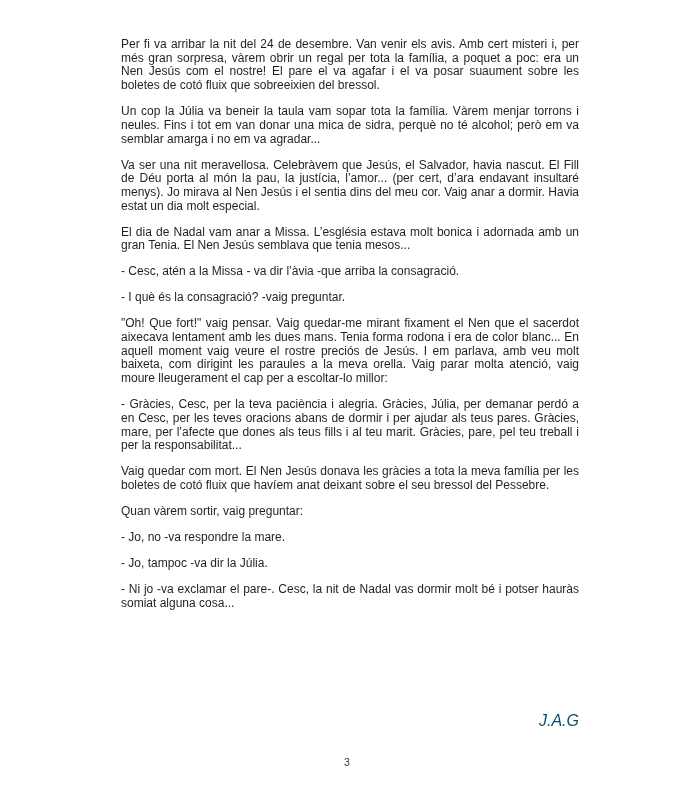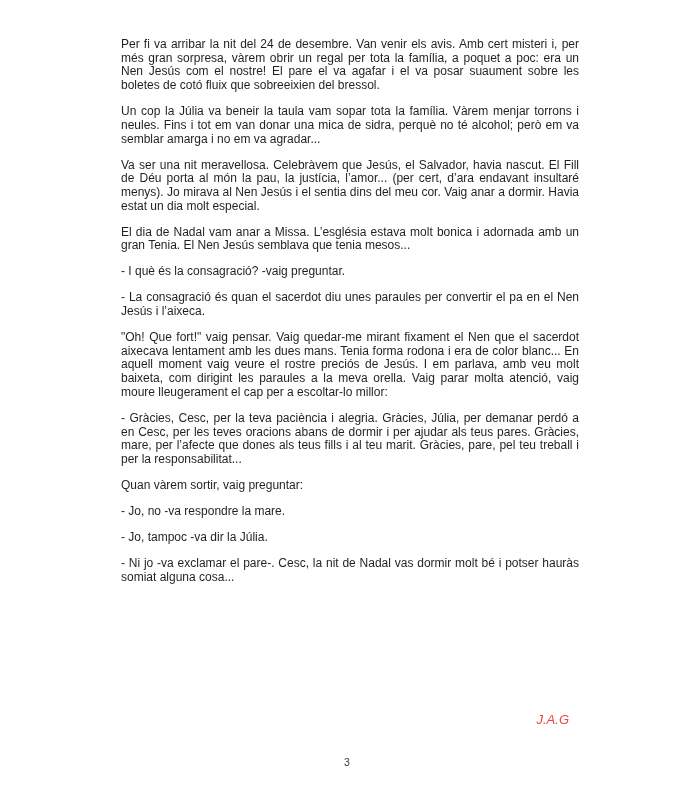--- a/index.html
+++ b/index.html
@@ -25,26 +25,26 @@
     line-height: 13.7px;
     text-align: justify;
     text-justify: inter-word;
   }
   .text-block p {
     margin: 0 0 12.3px 0;
   }
   .signature {
     position: absolute;
     top: 712px;
-    left: 111px;
+    left: 121px;
     width: 458px;
     text-align: right;
     font-style: italic;
-    font-size: 13px;
-    color: #ef4444;
+    font-size: 16px;
+    color: #0c4a6e;
   }
   .page-number {
     position: absolute;
     top: 756px;
     left: 0;
     width: 694px;
     text-align: center;
     font-size: 10.5px;
     color: #3c3c3c;
   }
@@ -52,24 +52,25 @@
 </head>
 <body>
 
 <div class="page">
 
   <div class="text-block">
     <p>Per fi va arribar la nit del 24 de desembre. Van venir els avis. Amb cert misteri i, per més gran sorpresa, vàrem obrir un regal per tota la família, a poquet a poc: era un Nen Jesús com el nostre! El pare el va agafar i el va posar suaument sobre les boletes de cotó fluix que sobreeixien del bressol.</p>
     <p>Un cop la Júlia va beneir la taula vam sopar tota la família. Vàrem menjar torrons i neules. Fins i tot em van donar una mica de sidra, perquè no té alcohol; però em va semblar amarga i no em va agradar...</p>
     <p>Va ser una nit meravellosa. Celebràvem que Jesús, el Salvador, havia nascut. El Fill de Déu porta al món la pau, la justícia, l’amor... (per cert, d’ara endavant insultaré menys). Jo mirava al Nen Jesús i el sentia dins del meu cor. Vaig anar a dormir. Havia estat un dia molt especial.</p>
     <p>El dia de Nadal vam anar a Missa. L’església estava molt bonica i adornada amb un gran Tenia. El Nen Jesús semblava que tenia mesos...</p>
+    <p>- Cesc, atén a la Missa - va dir l’àvia -que arriba la consagració.</p>
     <p>- I què és la consagració? -vaig preguntar.</p>
-    <p>- La consagració és quan el sacerdot diu unes paraules per convertir el pa en el Nen Jesús i l’aixeca.</p>
     <p>"Oh! Que fort!" vaig pensar. Vaig quedar-me mirant fixament el Nen que el sacerdot aixecava lentament amb les dues mans. Tenia forma rodona i era de color blanc... En aquell moment vaig veure el rostre preciós de Jesús. I em parlava, amb veu molt baixeta, com dirigint les paraules a la meva orella. Vaig parar molta atenció, vaig moure lleugerament el cap per a escoltar-lo millor:</p>
     <p>- Gràcies, Cesc, per la teva paciència i alegria. Gràcies, Júlia, per demanar perdó a en Cesc, per les teves oracions abans de dormir i per ajudar als teus pares. Gràcies, mare, per l’afecte que dones als teus fills i al teu marit. Gràcies, pare, pel teu treball i per la responsabilitat...</p>
+    <p>Vaig quedar com mort. El Nen Jesús donava les gràcies a tota la meva família per les boletes de cotó fluix que havíem anat deixant sobre el seu bressol del Pessebre.</p>
     <p>Quan vàrem sortir, vaig preguntar:</p>
     <p>- Jo, no -va respondre la mare.</p>
     <p>- Jo, tampoc -va dir la Júlia.</p>
     <p>- Ni jo -va exclamar el pare-. Cesc, la nit de Nadal vas dormir molt bé i potser hauràs somiat alguna cosa...</p>
   </div>
 
   <div class="signature">J.A.G</div>
 
   <div class="page-number">3</div>
 

